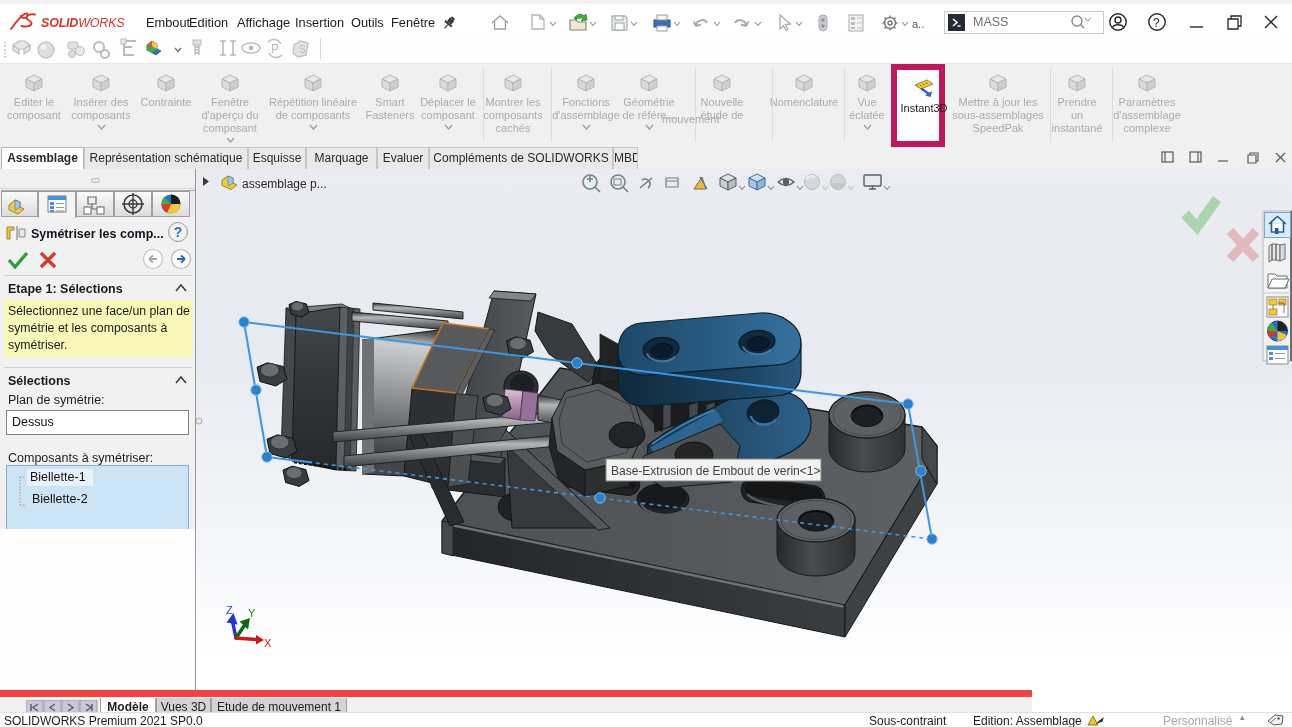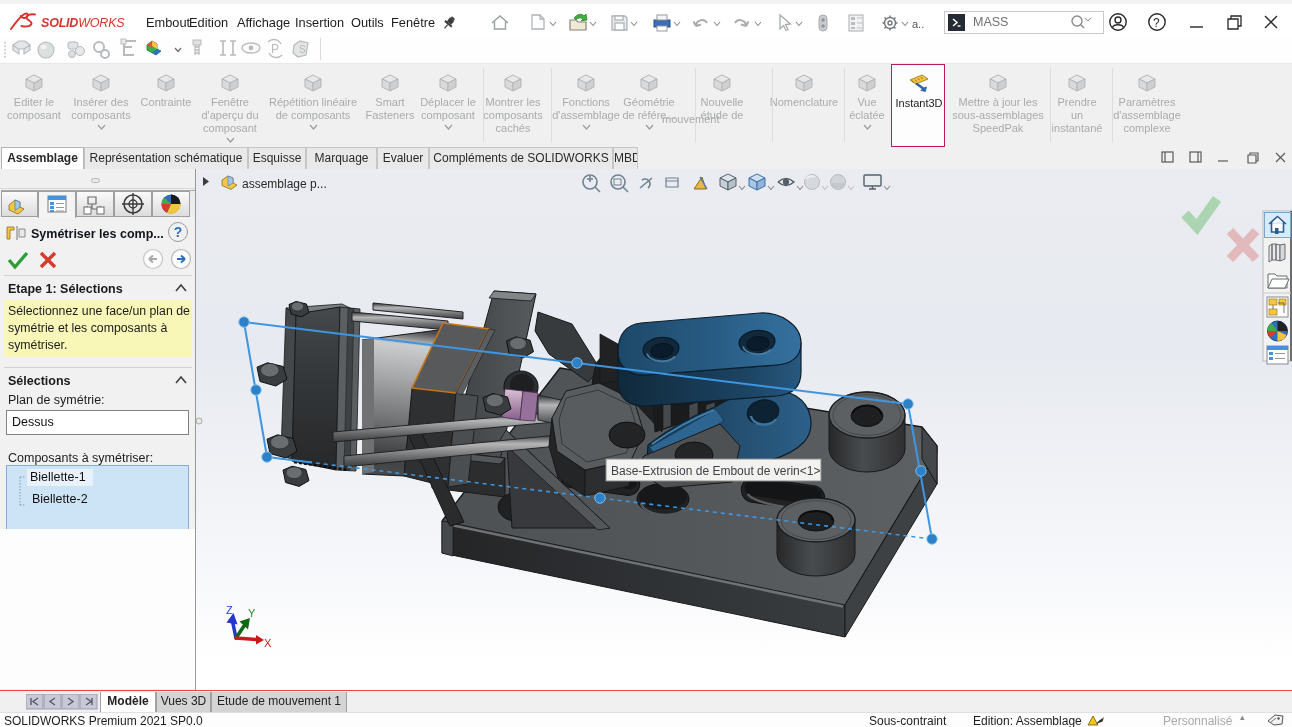--- a/index.html
+++ b/index.html
@@ -15,21 +15,21 @@
 .rbtn{position:absolute;top:0;height:83px;text-align:center;color:#a9abac;font-size:11px;line-height:13px}
 .rsep{position:absolute;top:4px;height:74px;width:1px;background:#dcdcdd}
 
 #cmtabs{left:0;top:147px;width:1292px;height:22px;background:#f0f0f1}
 .cmtab{position:absolute;top:0;height:22px;border:1px solid #c6c6c6;border-bottom:none;background:#e9e9ea;color:#2a2a2a;font-size:12px;text-align:center;line-height:20px;white-space:nowrap;overflow:hidden}
 .cmtab.active{background:#fff;font-weight:bold;border-color:#b5b5b5}
 
 #lpanel{left:0;top:169px;width:196px;height:521px;background:#f1f1f1;border-right:1px solid #989898}
 .pmh{font-weight:bold;font-size:12.5px;color:#1b1b1b}
 
-#btabs{left:0;top:690px;width:1292px;height:22px;background:#f0f0f0;border-top:1px solid #ef4444}
+#btabs{left:0;top:690px;width:1032px;height:22px;background:#f0f0f0;border-top:7px solid #ef4444}
 .btab{position:absolute;top:1px;height:21px;background:#d4d4d4;border:1px solid #a0a0a0;border-top:none;font-size:12px;color:#222;text-align:center;line-height:19px;white-space:nowrap}
 .btab.active{background:#fff;font-weight:bold}
 
 #status{left:0;top:712px;width:1292px;height:15px;background:#fdfdfd;border-top:1px solid #e0e0e0;font-size:12px;color:#1d1d1d}
 </style></head>
 <body>
 <div id="app">
 
 <div id="titlebar" class="abs">
   <svg class="abs" style="left:8px;top:6px" width="140" height="24" viewBox="0 0 140 24">
@@ -345,21 +345,21 @@
               <path d="M4 8 L4 16 L12 20 L12 12 Z" fill="#d9dadb"></path>
               <path d="M20 8 L20 16 L12 20 L12 12 Z" fill="#cfd0d1"></path>
             </g>
           </svg>
           <div class="abs" style="left:-34px;top:32px;width:120px;color:#a9abac;white-space:nowrap;text-align:center">Vue</div>
           <div class="abs" style="left:-34px;top:45px;width:120px;color:#a9abac;white-space:nowrap;text-align:center">éclatée</div>
           <svg class="abs" style="left:22px;top:60px" width="9" height="6" viewBox="0 0 9 6">
             <path d="M1 1 L4.5 5 L8 1" fill="none" stroke="#9a9c9d" stroke-width="1.2"></path>
           </svg>
         </div>
-<div class="rbtn" style="left:891px;width:54px;background:#fdfdfd;border:1px solid #be185d;">
+<div class="rbtn" style="left:891px;width:54px;background:#fdfdfd;border:6px solid #be185d;">
           <svg class="abs" style="left:15px;top:7px" width="24" height="22" viewBox="0 0 24 22">
             <path d="M3 8 L15 3 L21 7 L9 12 Z" fill="#f6c73c" stroke="#8a6d1f" stroke-width="0.8"></path>
             <path d="M5 8.6 l1.5 2 M8 7.5 l1.5 2 M11 6.3 l1.5 2 M14 5.2 l1.5 2" stroke="#7a5c10" stroke-width="0.9" fill="none"></path>
             <path d="M10 11 L17 16 l2.5 -1 l-1.2 4.5 l-4.5 -1.2 l2 -1 l-7 -5 z" fill="#2e6fc4" stroke="#17457e" stroke-width="0.7"></path>
           </svg>
           <div class="abs" style="left:-33px;top:32px;width:120px;color:#1c1c1c;white-space:nowrap;text-align:center">Instant3D</div>
         </div>
 <div class="rbtn" style="left:944px;width:108px;">
           <svg class="abs" style="left:42px;top:7px" width="24" height="22" viewBox="0 0 24 22">
             <g fill="#e7e8e9" stroke="#b4b6b8" stroke-width="1">

